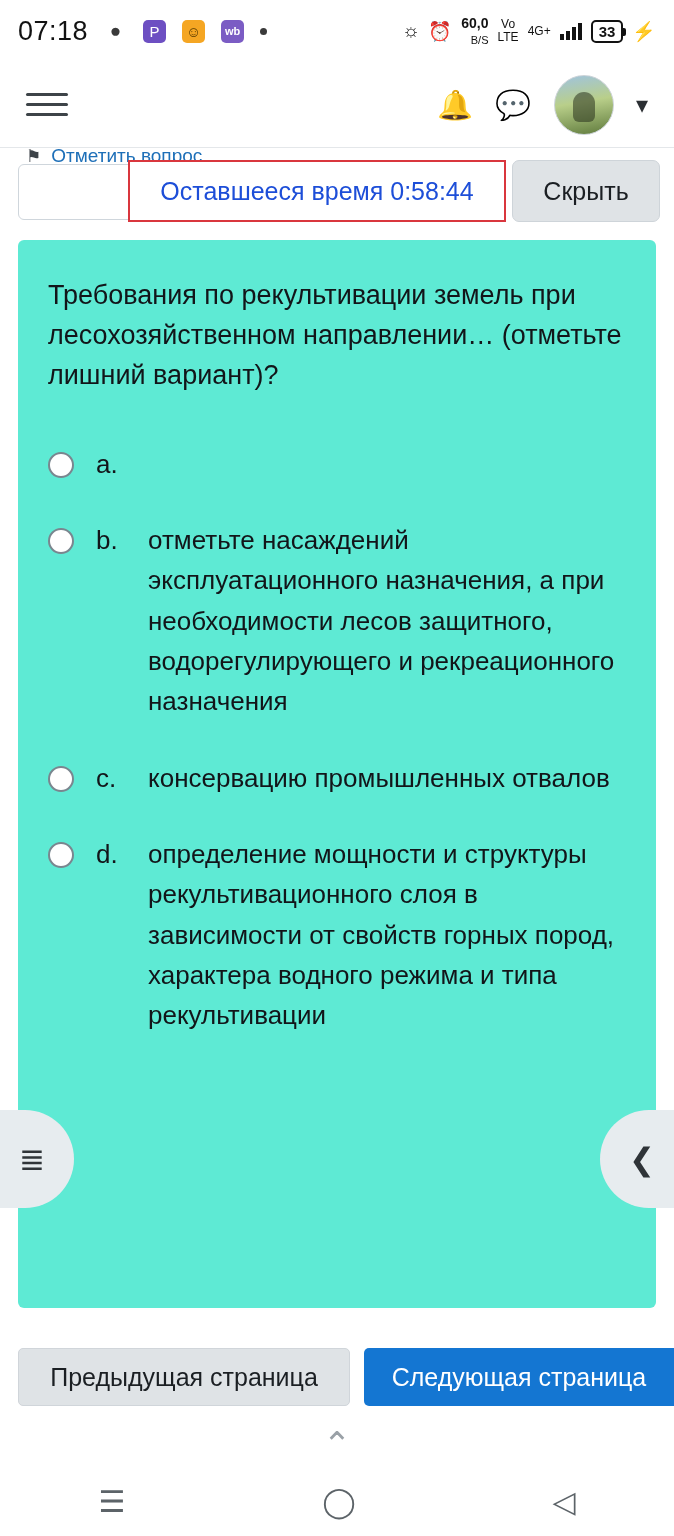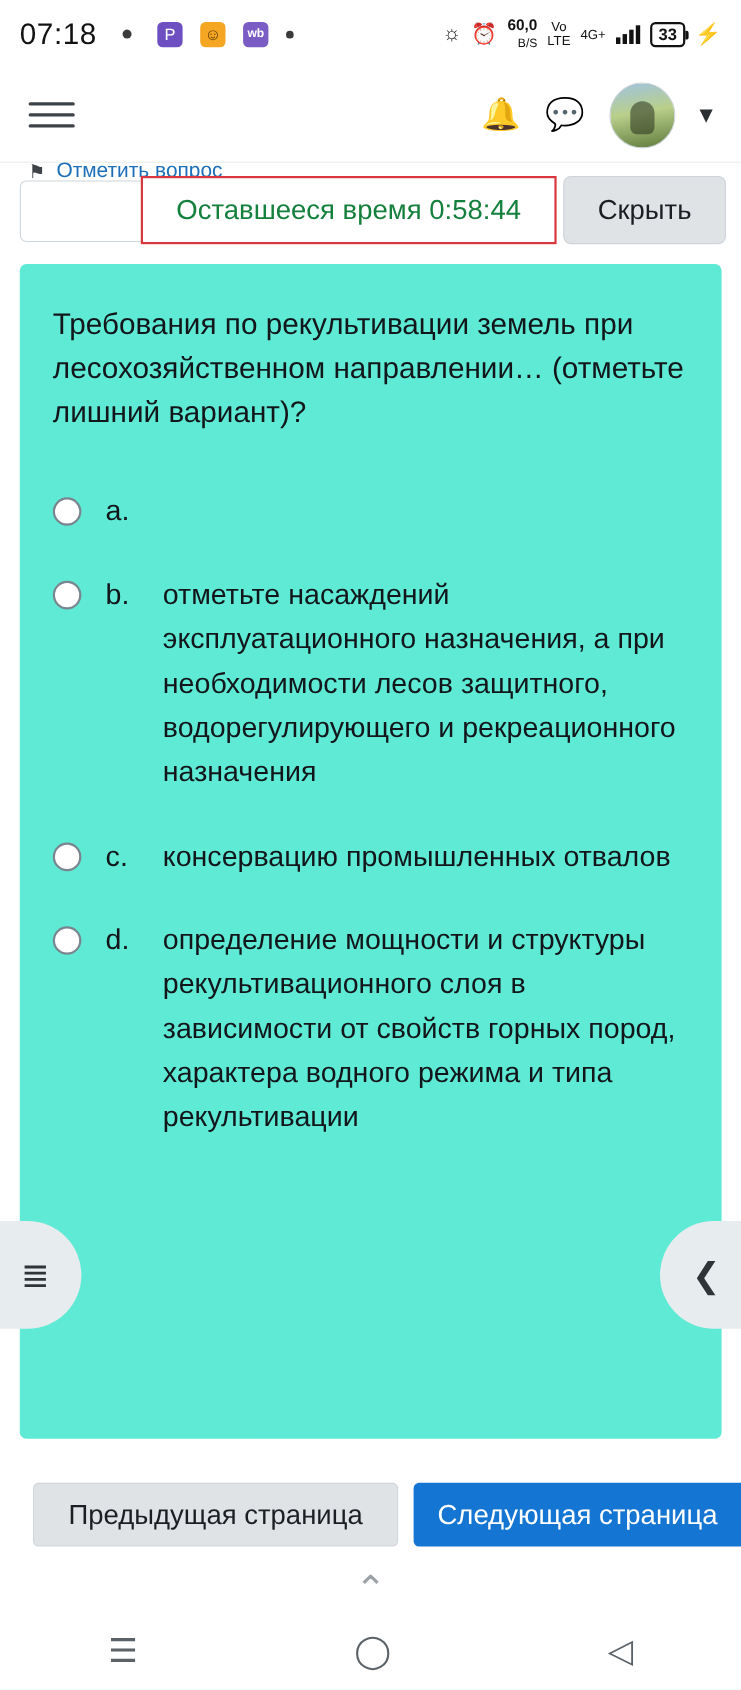--- a/index.html
+++ b/index.html
@@ -101,21 +101,21 @@
   .qbox-left {
     position: absolute; left: 18px; top: 16px;
     width: 180px; height: 56px;
     border: 1px solid #cfd6dc; border-radius: 6px; background: #fff;
   }
   .timerbox {
     position: absolute; left: 128px; top: 12px;
     width: 378px; height: 62px;
     border: 2px solid #d9363e; background: #ffffff;
     display: flex; align-items: center; justify-content: center;
-    font-size: 25px; color: #15803d;
+    font-size: 25px; color: #1d4ed8;
   }
   .hide-btn {
     position: absolute; right: 14px; top: 12px;
     width: 148px; height: 62px;
     background: #dfe3e6; border: 1px solid #ced4d9; border-radius: 7px;
     display: flex; align-items: center; justify-content: center;
     font-size: 25px; color: #1b1f23;
     cursor: pointer;
   }
 
@@ -165,21 +165,20 @@
     right: -10px; width: 84px; height: 98px;
     border-radius: 50px 0 0 50px;
   }
   .side-right .g { font-size: 31px; color: #2f3438; }
 
   
   .navrow {
     position: absolute; left: 0; right: 0; top: 1348px;
     display: flex; align-items: center; gap: 14px;
     padding: 0 18px;
-    margin-left: 12px;
   }
   .btn-prev {
     width: 332px; height: 58px;
     background: #dfe3e6; border: 1px solid #d0d5da; border-radius: 5px;
     display: flex; align-items: center; justify-content: center;
     font-size: 25px; color: #1b1f23; cursor: pointer;
   }
   .btn-next {
     flex: 1 1 auto; height: 58px; margin-right: -18px;
     background: #1476d2; border-radius: 5px 0 0 5px;

